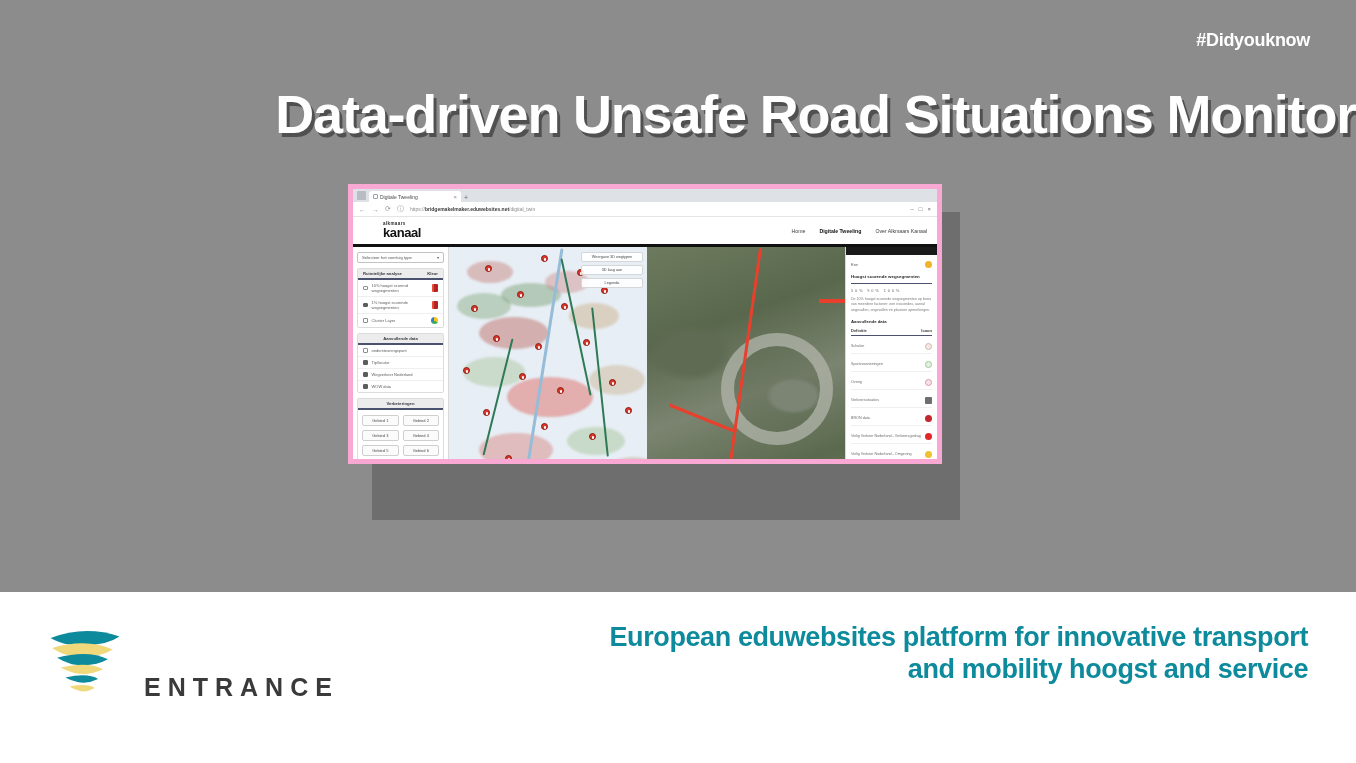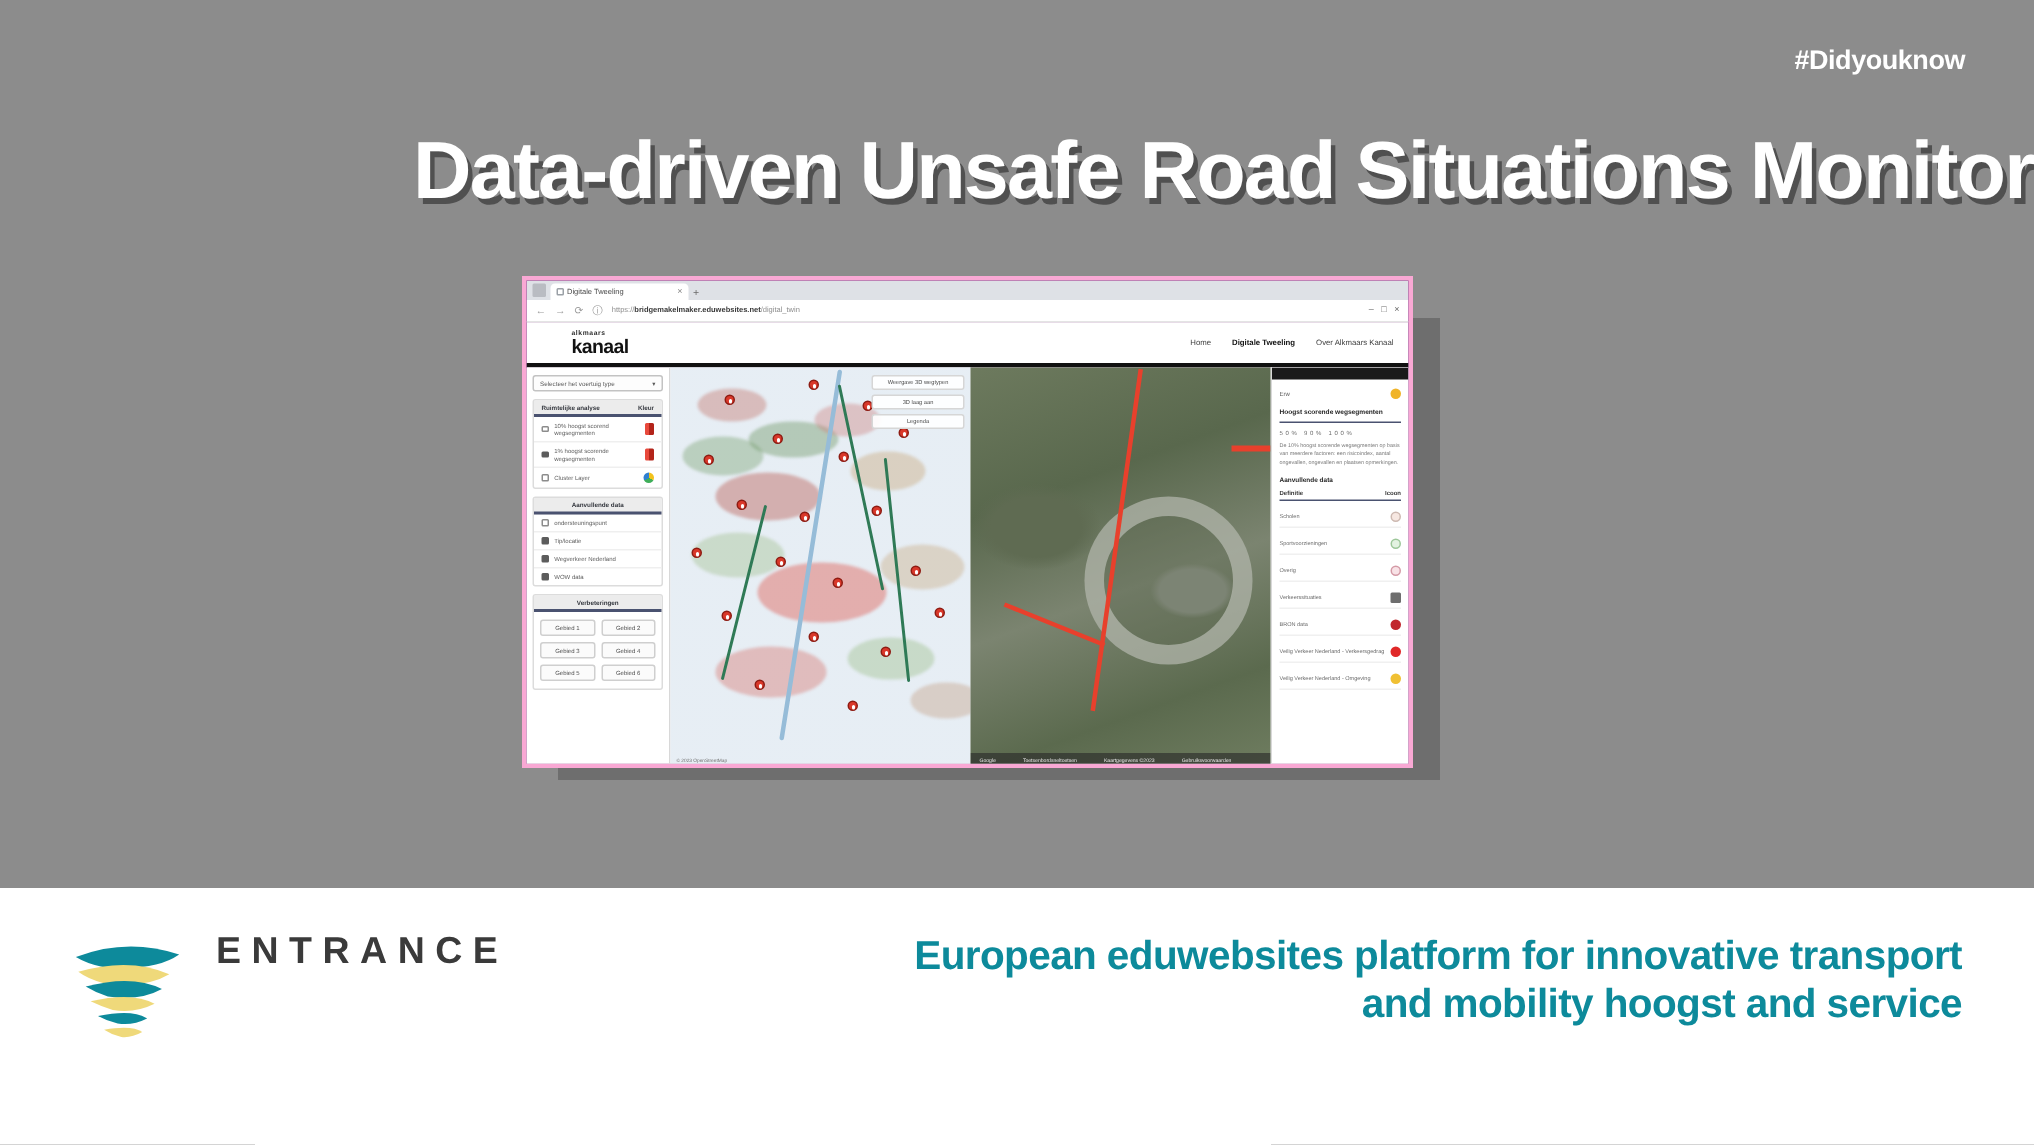--- a/index.html
+++ b/index.html
@@ -44,23 +44,23 @@
   
   .shot-shadow {
     position: absolute;
     left: 372px; top: 212px;
     width: 588px; height: 308px;
     background: #6e6e6e;
   }
   .shot {
     position: absolute;
     left: 348px; top: 184px;
-    width: 594px; height: 328px;
-    background: #701a75;
-    border: 3px solid #f9a8d4;
+    width: 594px; height: 280px;
+    background: #0ea5e9;
+    border: 5px solid #f9a8d4;
     overflow: hidden;
   }
 
   
   .bw-tabs {
     height: 13px;
     background: #dee1e6;
     display: flex;
     align-items: flex-end;
     padding-left: 4px;
@@ -370,21 +370,21 @@
   .footer {
     position: absolute;
     left: 0; top: 592px;
     width: 1356px; height: 171px;
     background: #ffffff;
   }
   .logo-wrap {
     position: absolute;
     left: 44px; top: 28px;
     display: flex;
-    align-items: flex-start;
+    align-items: flex-end;
     gap: 18px;
   }
   .logo-mark { width: 82px; height: 82px; }
   .logo-word {
     font-size: 25px;
     font-weight: bold;
     color: #3a3a3a;
     letter-spacing: 7px;
   }
   .tagline {

